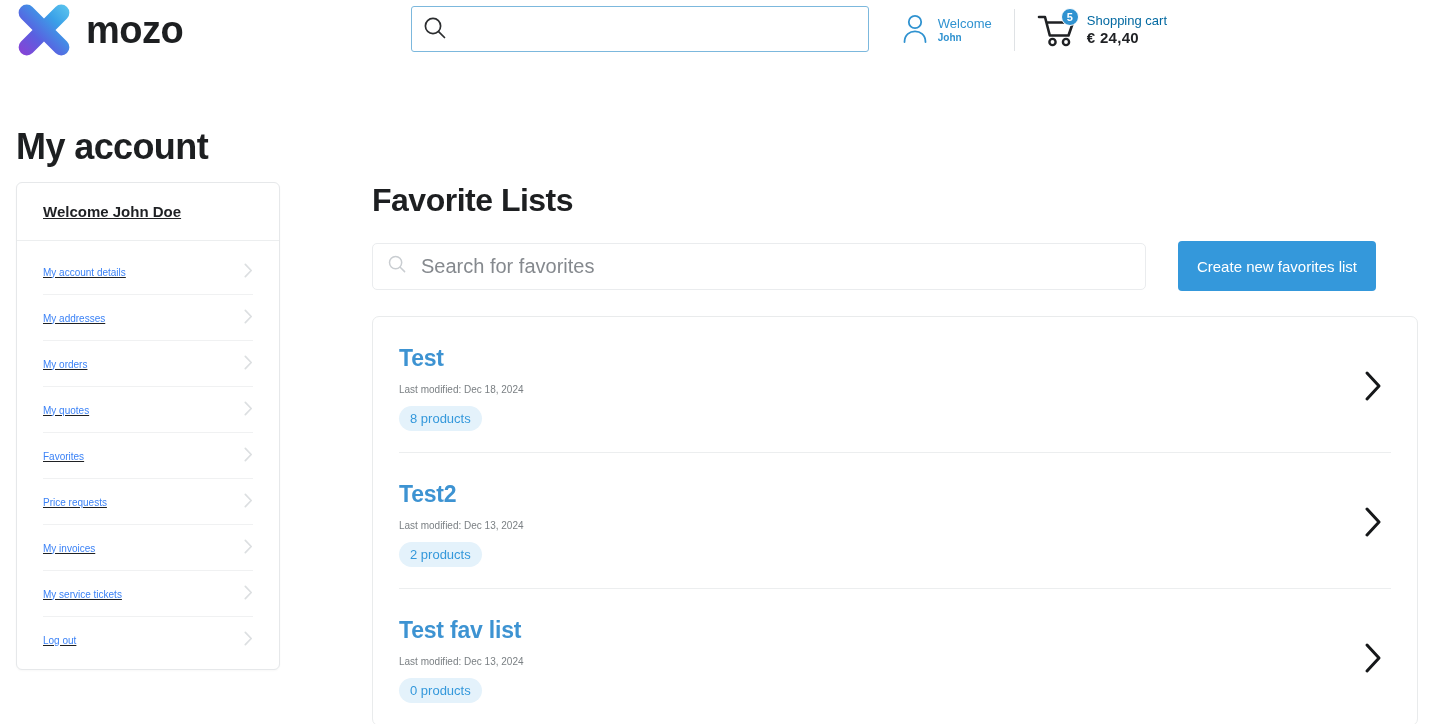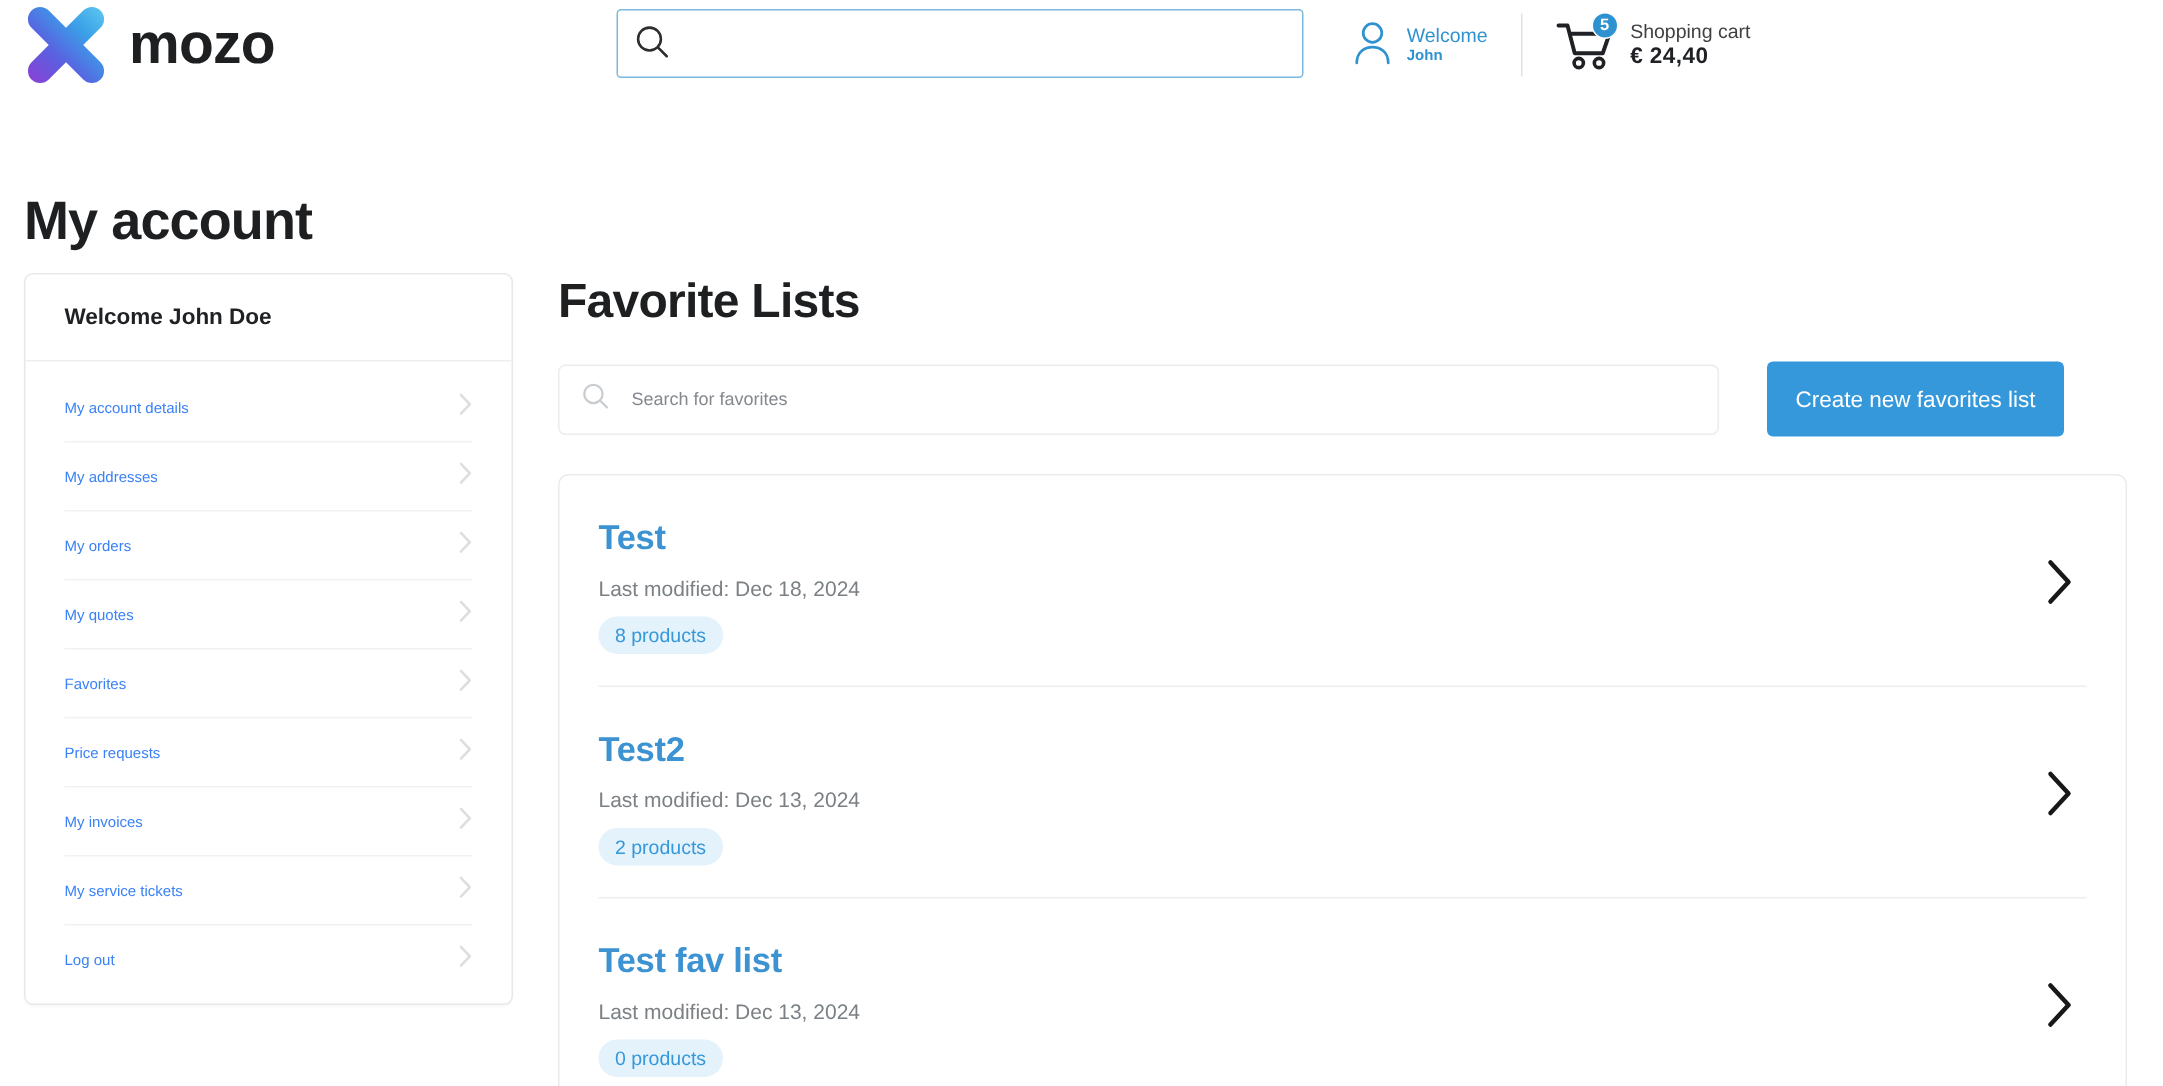--- a/index.html
+++ b/index.html
@@ -123,45 +123,46 @@
     background: #2f92d0;
     color: #fff;
     font-size: 11px;
     font-weight: bold;
     display: flex;
     align-items: center;
     justify-content: center;
     border: 1.5px solid #fff;
   }
   .cart-text { display: flex; flex-direction: column; line-height: 1.25; }
-  .cart-label { font-size: 13px; color: #404040; }
+  .cart-label { font-size: 13px; color: #0369a1; }
   .cart-total { font-size: 15px; color: #1f2124; font-weight: bold; letter-spacing: .3px; }
 
   
   .page-title {
     position: absolute;
     left: 16px;
     top: 126px;
     font-size: 36px;
     font-weight: bold;
     letter-spacing: -0.6px;
     color: #1d1f21;
     margin: 0;
   }
 
   
   .sidebar {
     position: absolute;
     left: 16px;
     top: 182px;
-    width: 326px;
+    width: 264px;
     background: #fff;
     border: 1px solid #e6e8ea;
     border-radius: 6px;
     box-shadow: 0 1px 2px rgba(0,0,0,0.03);
+    text-decoration: underline;
   }
   .sidebar-head {
     height: 58px;
     display: flex;
     align-items: center;
     padding: 0 26px;
     font-size: 15px;
     font-weight: bold;
     color: #1f2124;
     border-bottom: 1px solid #eceeef;
@@ -212,21 +213,21 @@
     display: flex;
     align-items: center;
     padding: 0 14px;
     gap: 12px;
     background: #fff;
   }
   .fav-search input {
     flex: 1;
     border: 0;
     outline: none;
-    font-size: 12px;
+    font-size: 20px;
     font-family: "Liberation Sans", sans-serif;
     color: #ef4444;
     background: transparent;
   }
   .fav-search input::placeholder { color: #85898e; }
   .create-btn {
     width: 198px;
     height: 50px;
     background: #3498db;
     color: #ffffff;
@@ -262,21 +263,21 @@
   }
   .list-info { display: flex; flex-direction: column; }
   .list-name {
     font-size: 23px;
     font-weight: bold;
     color: #3d93d2;
     letter-spacing: -0.2px;
     margin-bottom: 12px;
   }
   .list-modified {
-    font-size: 14px;
+    font-size: 10px;
     color: #7b8084;
     margin-bottom: 11px;
   }
   .badge {
     align-self: flex-start;
     background: #e4f2fb;
     color: #3498db;
     font-size: 13px;
     font-weight: normal;
     border-radius: 20px;

